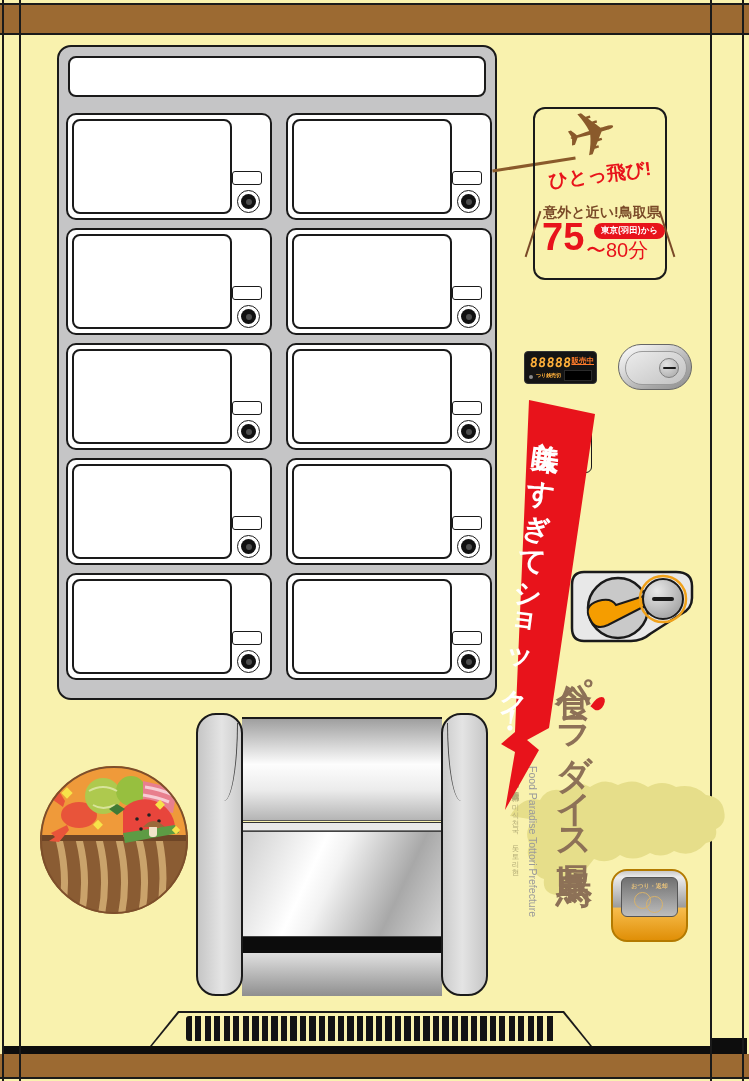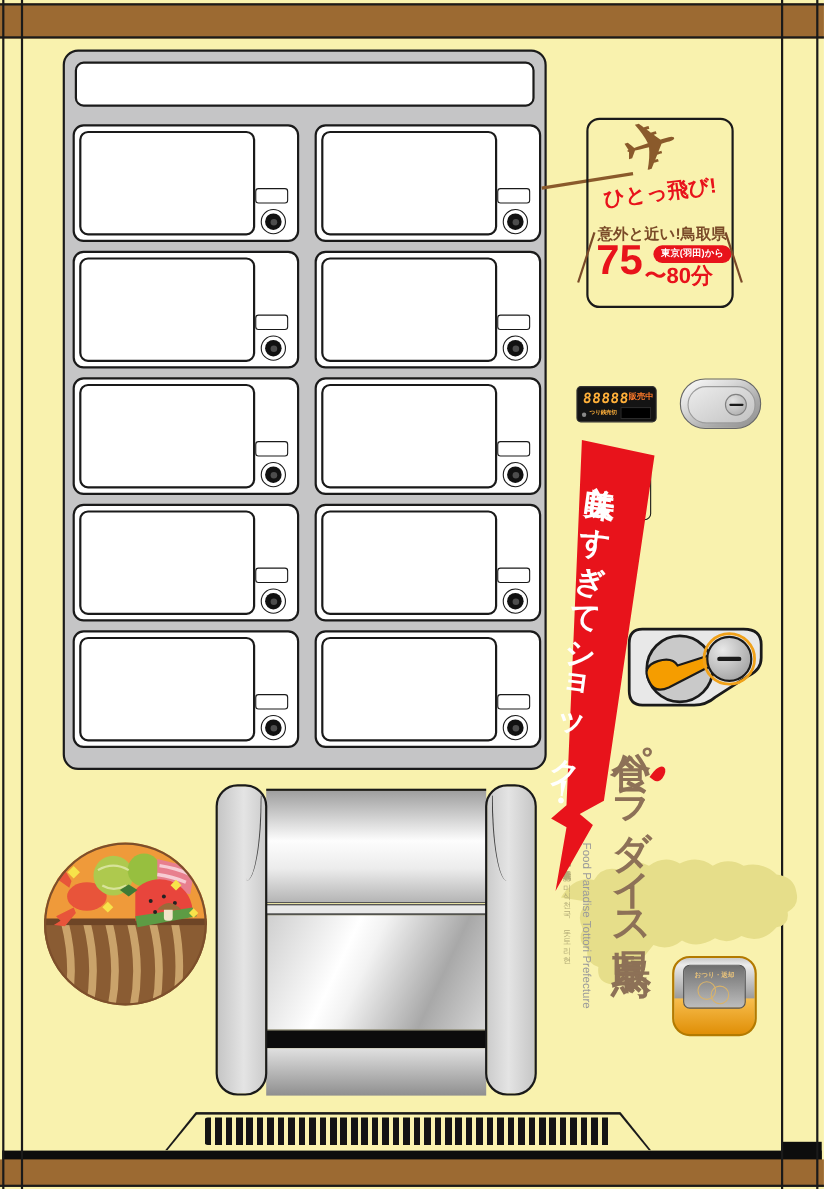--- a/index.html
+++ b/index.html
@@ -31,30 +31,30 @@
   .slot-btn-ring { width:15px; height:15px; border-radius:50%; background:#111; display:flex; align-items:center; justify-content:center; }
   .slot-btn-core { width:6px; height:6px; border-radius:50%; background:#4d4d4d; }
 
   
   #flight-panel { left:533px; top:107px; width:134px; height:173px; border:2px solid #1a1a1a; border-radius:12px; }
   #contrail { left:492px; top:163px; width:84px; height:0; border-top:3px solid #8a5a2b; transform:rotate(-9deg); }
   #plane { left:566px; top:103px; font-size:62px; color:#8a5a2b; transform:rotate(-16deg); line-height:1; }
   #flight-catch { left:538px; top:162px; width:124px; text-align:center; color:#e8131b; font-weight:bold; font-size:19px; transform:rotate(-7deg); }
   #flight-sub { left:535px; top:204px; width:134px; text-align:center; color:#7a4a28; font-weight:bold; font-size:14px; }
   #flight-min { left:542px; top:218px; color:#e8131b; font-weight:bold; font-size:38px; line-height:1; }
-  #flight-range { left:586px; top:237px; color:#e8131b; font-weight:bold; font-size:20px; }
+  #flight-range { left:586px; top:237px; color:#e8131b; font-weight:normal; font-size:20px; }
   #flight-badge { left:594px; top:223px; background:#e8131b; color:#fff; font-weight:bold; font-size:8.5px; padding:2px 7px; border-radius:9px; white-space:nowrap; }
   .slash { width:2px; height:48px; background:#7a4a28; top:210px; }
   #slash-l { left:532px; transform:rotate(18deg); }
   #slash-r { left:666px; transform:rotate(-18deg); }
 
   
   #digital-display { left:524px; top:351px; width:73px; height:33px; background:#141414; border:1px solid #333; border-radius:4px; }
   #display-digits { left:5px; top:3px; color:#ffb03a; font-family:"DejaVu Sans Mono", monospace; font-weight:bold; font-size:13px; letter-spacing:0.5px; transform:skewX(-6deg); }
-  #display-status { right:2px; top:4px; color:#ff7a2a; font-weight:bold; font-size:7.5px; }
+  #display-status { right:2px; top:4px; color:#ff7a2a; font-weight:bold; font-size:7.5px;text-decoration:underline; }
   #display-led { left:4px; top:23px; width:4px; height:4px; border-radius:50%; background:#8a8a8a; }
   #display-sub-left  { left:11px; top:21px; color:#ffb03a; font-size:5px; font-weight:bold; line-height:1.1; }
   #display-sub-right { left:26px; top:21px; color:#ffb03a; font-size:5px; font-weight:bold; line-height:1.1; }
   #display-window { right:4px; top:18px; width:28px; height:11px; background:#000; border:1px solid #2b2b2b; }
 
   #coin-slot { left:618px; top:344px; width:74px; height:46px; border-radius:23px; border:1.5px solid #666; background:linear-gradient(150deg,#ffffff 0%,#d9d9d9 35%,#a8a8a8 70%,#8f8f8f 100%); }
   #coin-slot-inner { left:6px; top:6px; width:62px; height:34px; border-radius:17px; border:1.5px solid #9b9b9b; background:linear-gradient(150deg,#ececec,#c2c2c2); }
   #coin-slot-knob { left:40px; top:13px; width:20px; height:20px; border-radius:50%; border:1px solid #808080; background:radial-gradient(circle at 35% 30%,#e3e3e3,#a5a5a5); display:flex; align-items:center; justify-content:center; }
   #coin-slot-slit { width:13px; height:2.5px; background:#1a1a1a; border-radius:1px; }
 

